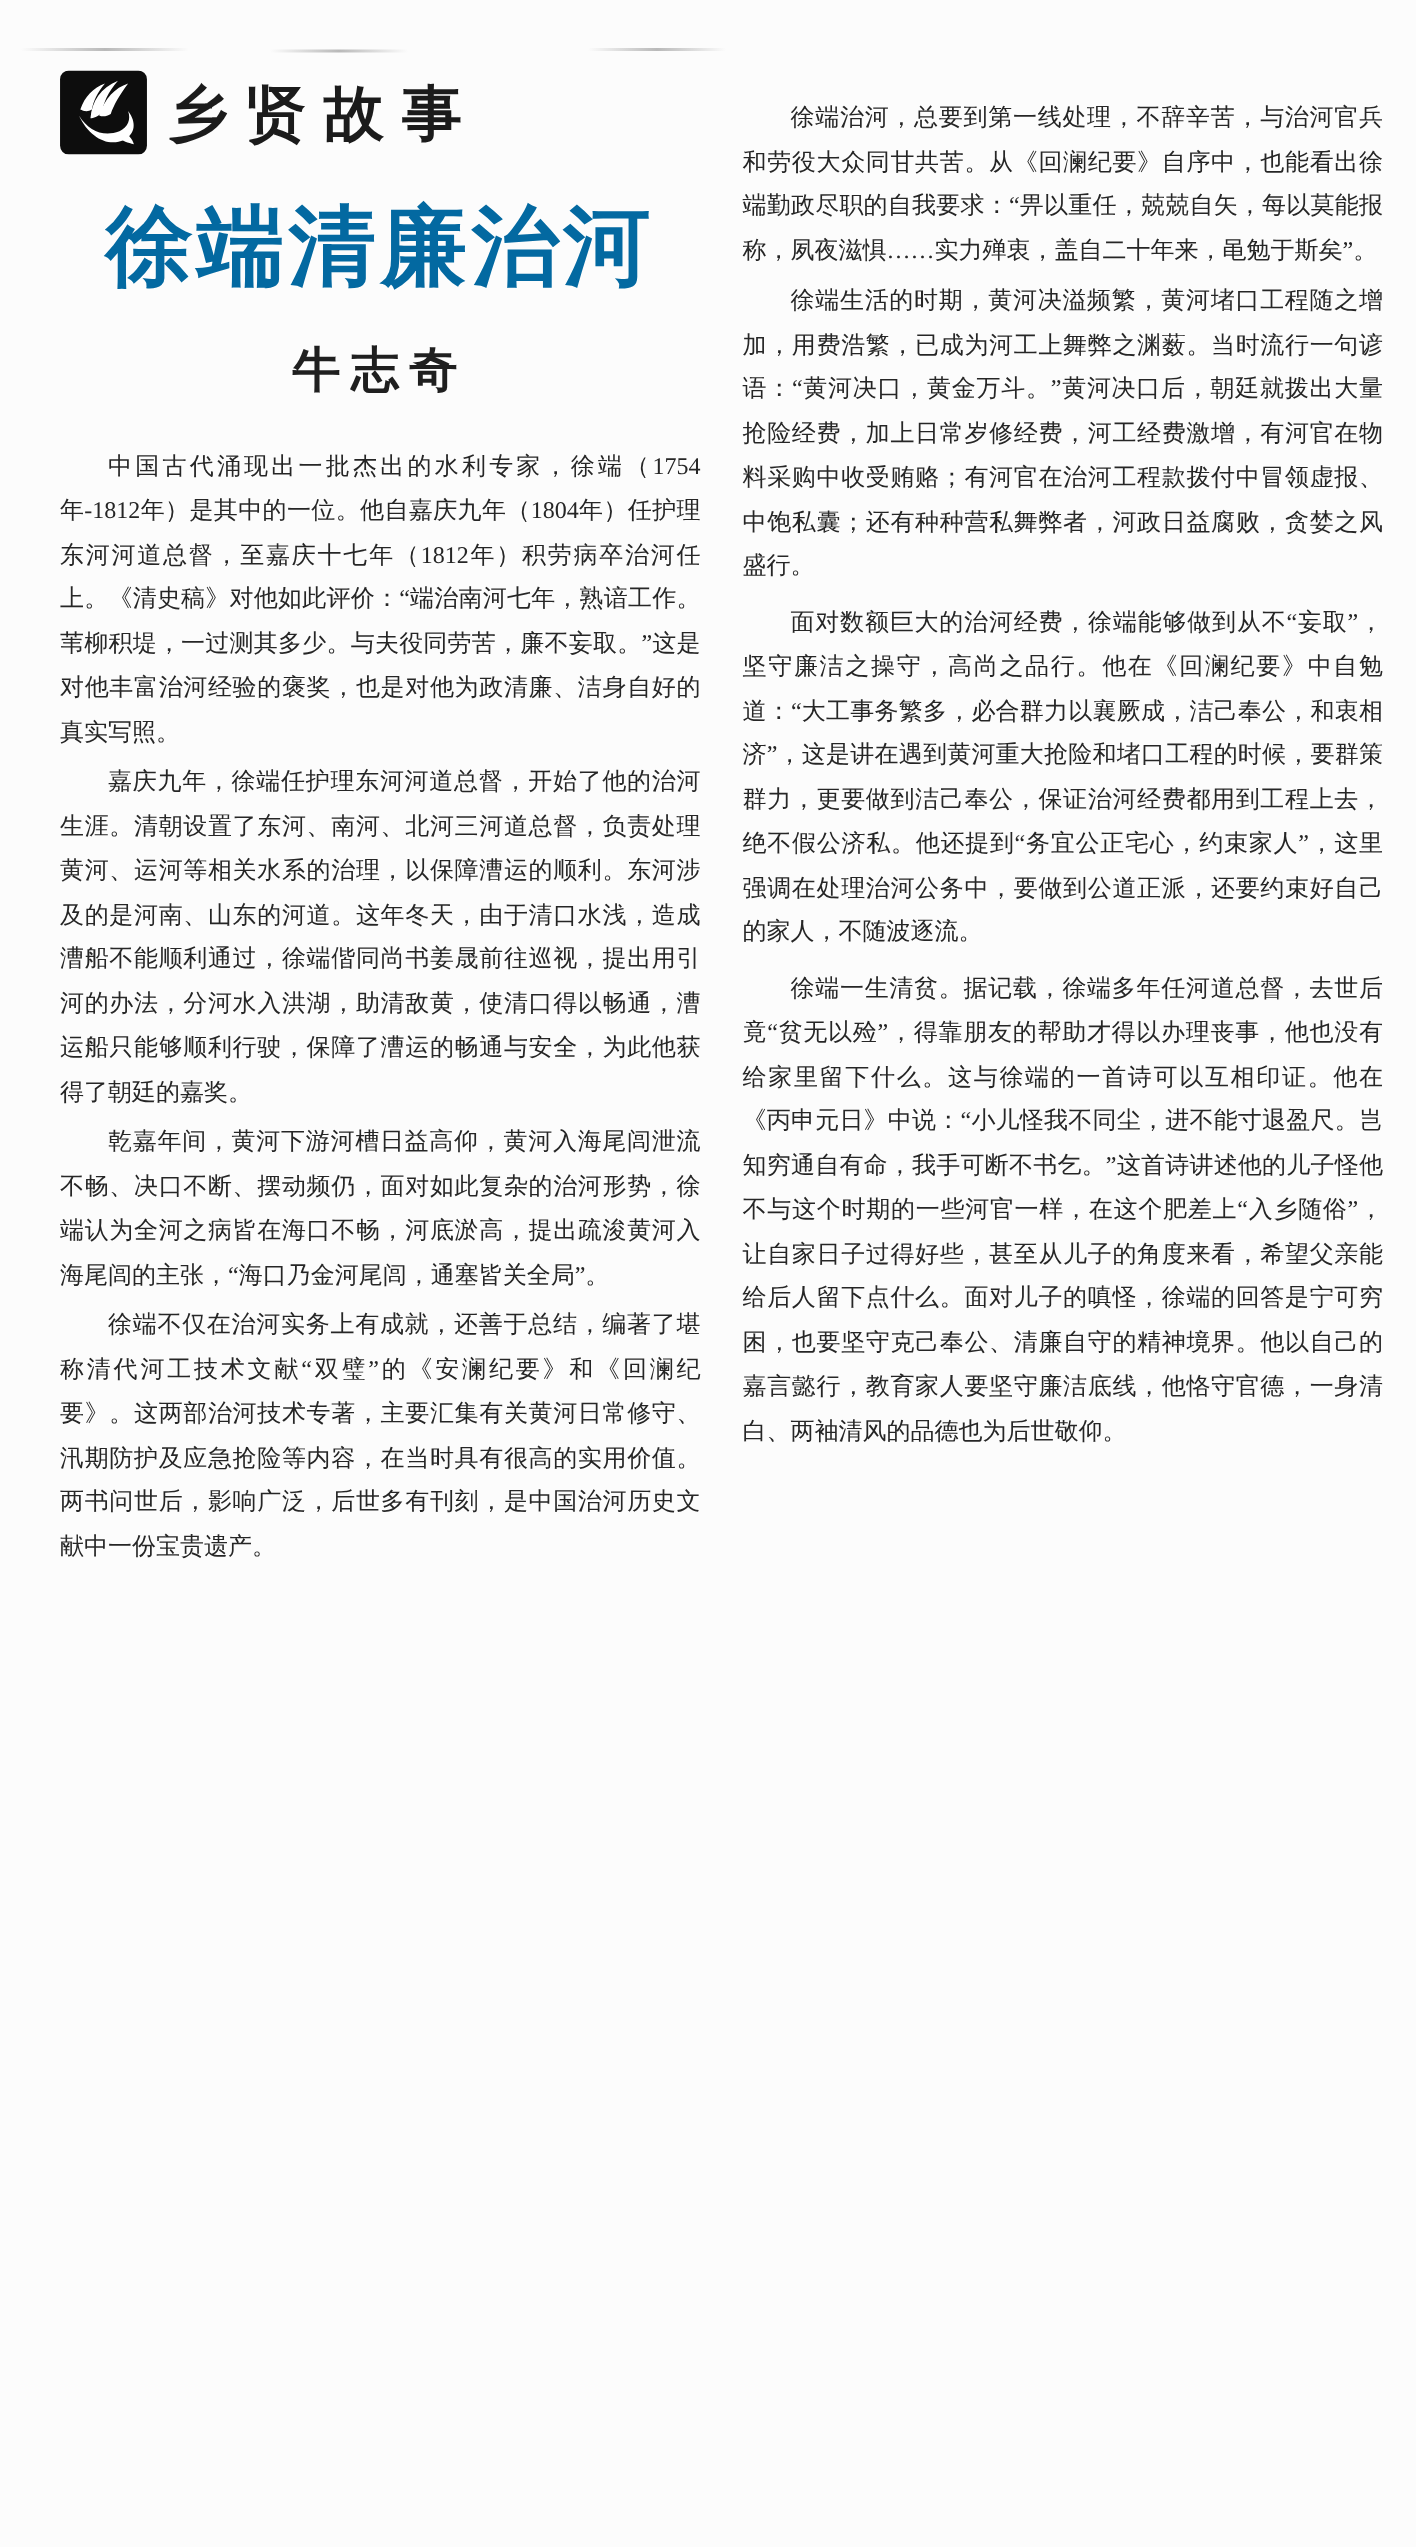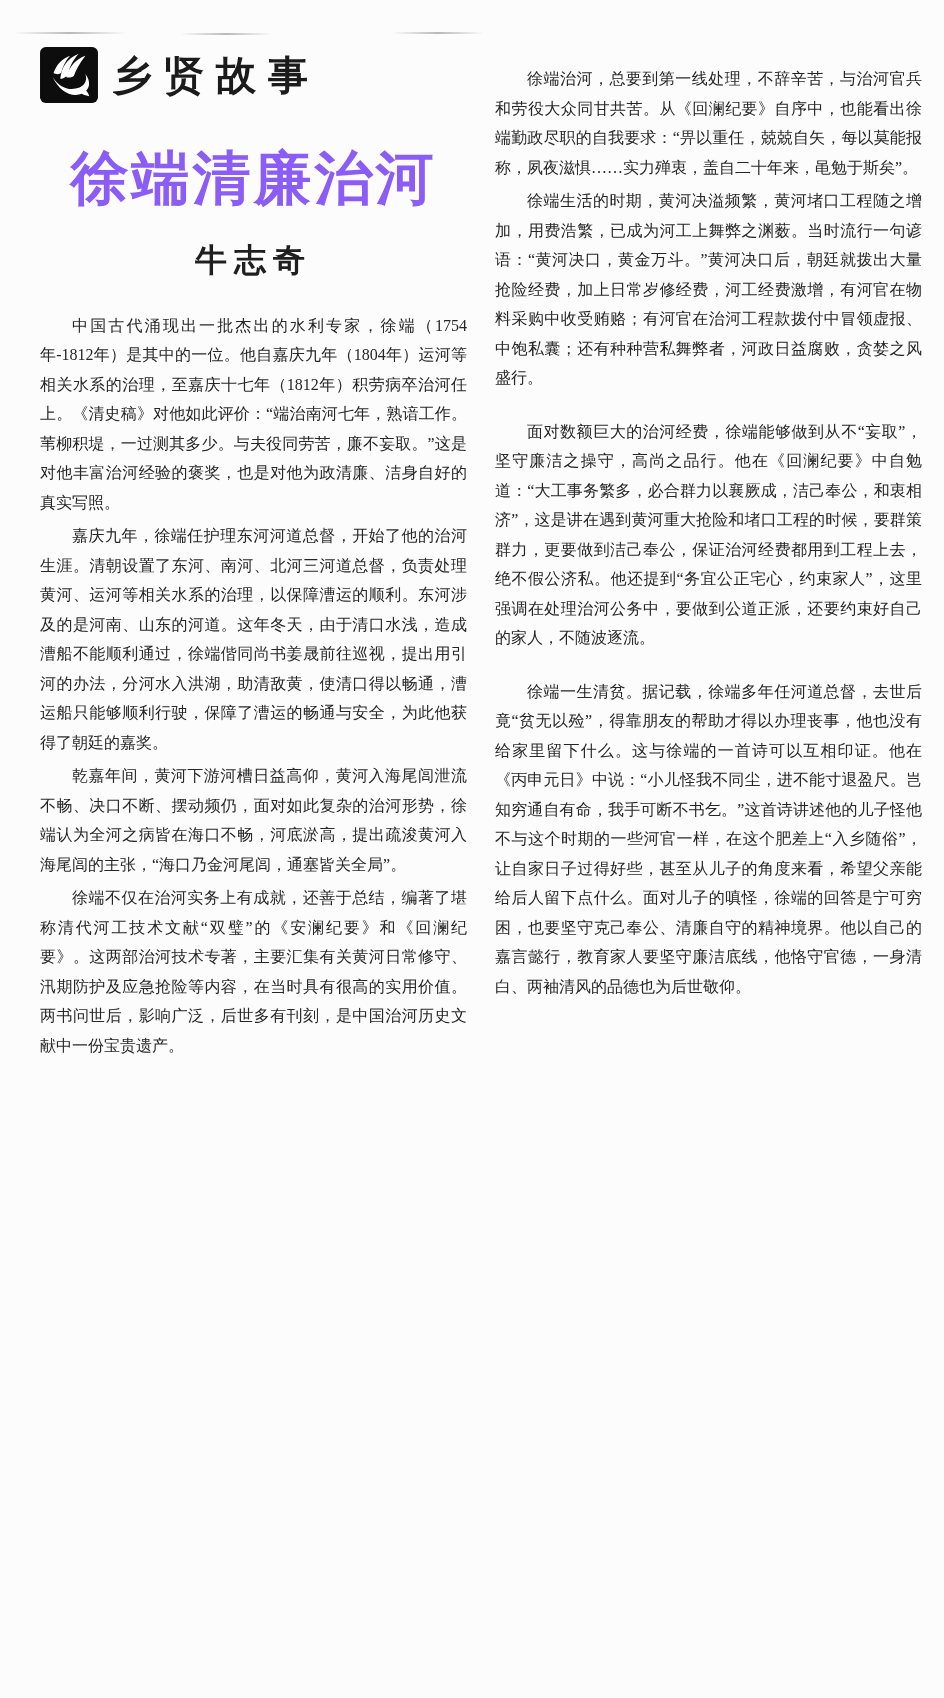--- a/index.html
+++ b/index.html
@@ -37,48 +37,48 @@
   .badge-icon svg { display: block; }
   .badge-label {
     font-size: 40px;
     font-weight: 700;
     letter-spacing: 12px;
     color: #1b1b1b;
     white-space: nowrap;
   }
 
   .title {
-    margin: 42px 0 0 0;
+    margin: 28px 0 0 0;
     text-align: center;
     font-size: 58px;
     font-weight: 900;
     letter-spacing: 3px;
     line-height: 1.15;
-    color: #8b5cf6;
+    color: #0369a1;
   }
   .author {
     margin-top: 26px;
     text-align: center;
     font-size: 32px;
     font-weight: 700;
     letter-spacing: 7px;
     color: #1f1f1f;
   }
 
   .body-block { margin-top: 28px; }
   p.body-p {
     margin: 0 0 4px 0;
     font-size: 16px;
     line-height: 29.5px;
     text-align: justify;
     text-indent: 2em;
     color: #262626;
   }
   p.gap-lg { margin-top: 4px; }
-  p.gap-sm { margin-top: 24px; }
+  p.gap-sm { margin-top: 8px; }
 </style>
 </head>
 <body>
 
 <div class="page">
 
   <div class="scan-line s1"></div>
   <div class="scan-line s2"></div>
   <div class="scan-line s3"></div>
 
@@ -96,21 +96,21 @@
         </svg>
       </span>
       <span class="badge-label">乡贤故事</span>
     </div>
 
     <h1 class="title">徐端清廉治河</h1>
 
     <div class="author">牛志奇</div>
 
     <div class="body-block">
-      <p class="body-p">中国古代涌现出一批杰出的水利专家，徐端（1754年-1812年）是其中的一位。他自嘉庆九年（1804年）运河等相关水系的治理，至嘉庆十七年（1812年）积劳病卒治河任上。《清史稿》对他如此评价：“端治南河七年，熟谙工作。苇柳积堤，一过测其多少。与夫役同劳苦，廉不妄取。”这是对他丰富治河经验的褒奖，也是对他为政清廉、洁身自好的真实写照。</p>
+      <p class="body-p">中国古代涌现出一批杰出的水利专家，徐端（1754年-1812年）是其中的一位。他自嘉庆九年（1804年）任护理东河河道总督，至嘉庆十七年（1812年）积劳病卒治河任上。《清史稿》对他如此评价：“端治南河七年，熟谙工作。苇柳积堤，一过测其多少。与夫役同劳苦，廉不妄取。”这是对他丰富治河经验的褒奖，也是对他为政清廉、洁身自好的真实写照。</p>
       <p class="body-p">嘉庆九年，徐端任护理东河河道总督，开始了他的治河生涯。清朝设置了东河、南河、北河三河道总督，负责处理黄河、运河等相关水系的治理，以保障漕运的顺利。东河涉及的是河南、山东的河道。这年冬天，由于清口水浅，造成漕船不能顺利通过，徐端偕同尚书姜晟前往巡视，提出用引河的办法，分河水入洪湖，助清敌黄，使清口得以畅通，漕运船只能够顺利行驶，保障了漕运的畅通与安全，为此他获得了朝廷的嘉奖。</p>
       <p class="body-p gap-lg">乾嘉年间，黄河下游河槽日益高仰，黄河入海尾闾泄流不畅、决口不断、摆动频仍，面对如此复杂的治河形势，徐端认为全河之病皆在海口不畅，河底淤高，提出疏浚黄河入海尾闾的主张，“海口乃金河尾闾，通塞皆关全局”。</p>
       <p class="body-p">徐端不仅在治河实务上有成就，还善于总结，编著了堪称清代河工技术文献“双璧”的《安澜纪要》和《回澜纪要》。这两部治河技术专著，主要汇集有关黄河日常修守、汛期防护及应急抢险等内容，在当时具有很高的实用价值。两书问世后，影响广泛，后世多有刊刻，是中国治河历史文献中一份宝贵遗产。</p>
     </div>
   </div>
 
   <div class="col col-right">
     <p class="body-p">徐端治河，总要到第一线处理，不辞辛苦，与治河官兵和劳役大众同甘共苦。从《回澜纪要》自序中，也能看出徐端勤政尽职的自我要求：“畀以重任，兢兢自矢，每以莫能报称，夙夜滋惧……实力殚衷，盖自二十年来，黾勉于斯矣”。</p>
     <p class="body-p">徐端生活的时期，黄河决溢频繁，黄河堵口工程随之增加，用费浩繁，已成为河工上舞弊之渊薮。当时流行一句谚语：“黄河决口，黄金万斗。”黄河决口后，朝廷就拨出大量抢险经费，加上日常岁修经费，河工经费激增，有河官在物料采购中收受贿赂；有河官在治河工程款拨付中冒领虚报、中饱私囊；还有种种营私舞弊者，河政日益腐败，贪婪之风盛行。</p>
     <p class="body-p gap-sm">面对数额巨大的治河经费，徐端能够做到从不“妄取”，坚守廉洁之操守，高尚之品行。他在《回澜纪要》中自勉道：“大工事务繁多，必合群力以襄厥成，洁己奉公，和衷相济”，这是讲在遇到黄河重大抢险和堵口工程的时候，要群策群力，更要做到洁己奉公，保证治河经费都用到工程上去，绝不假公济私。他还提到“务宜公正宅心，约束家人”，这里强调在处理治河公务中，要做到公道正派，还要约束好自己的家人，不随波逐流。</p>

